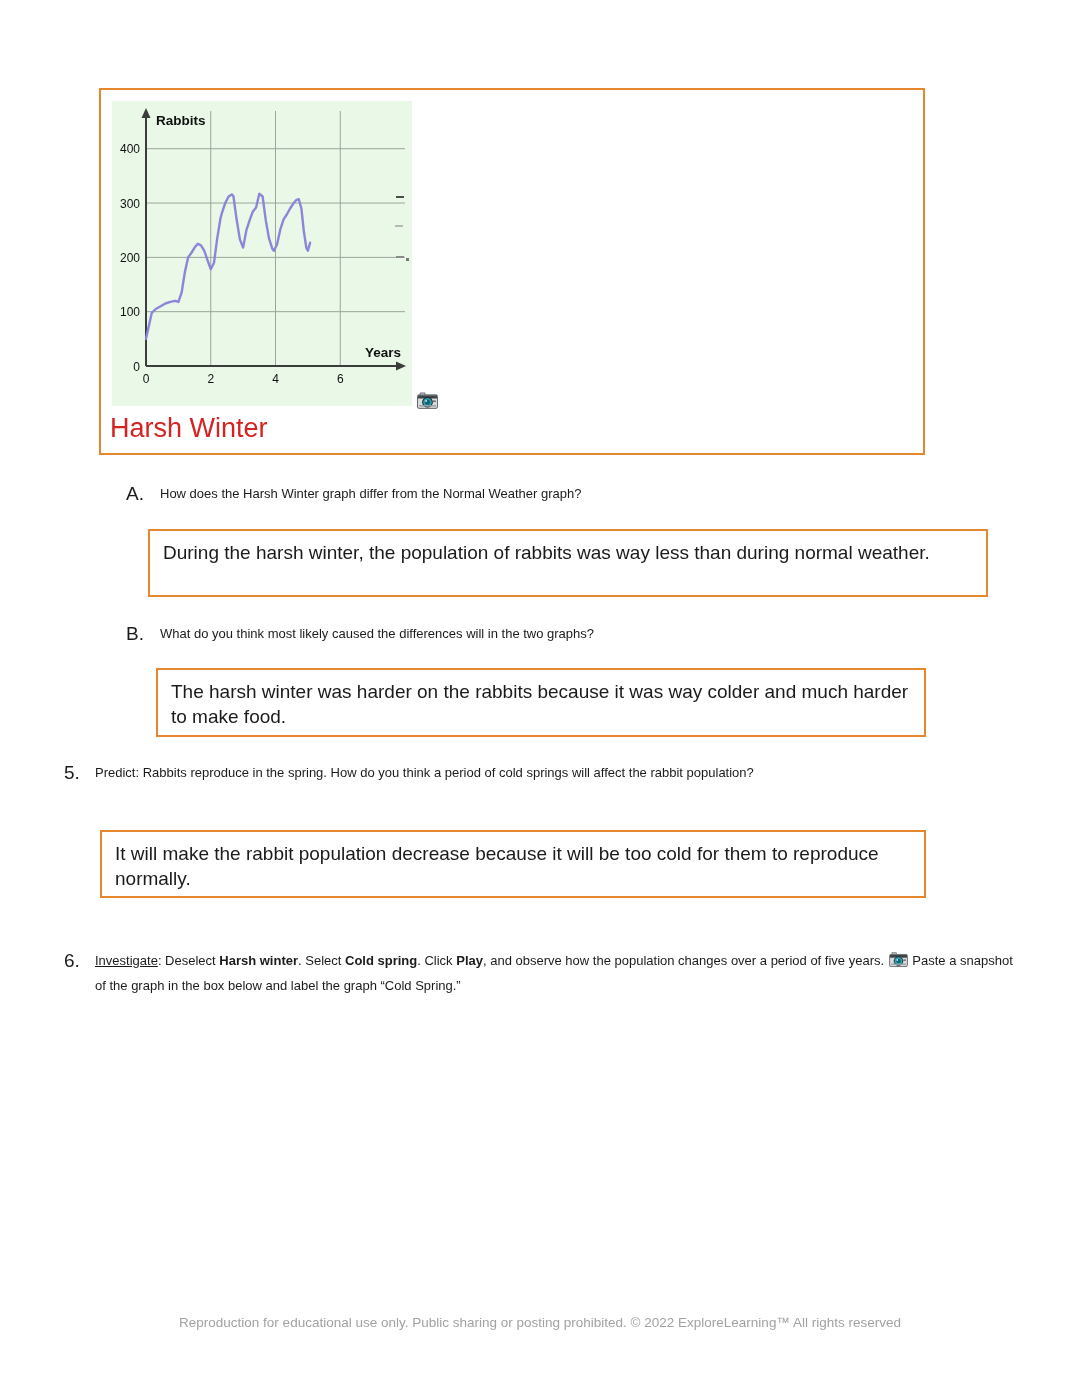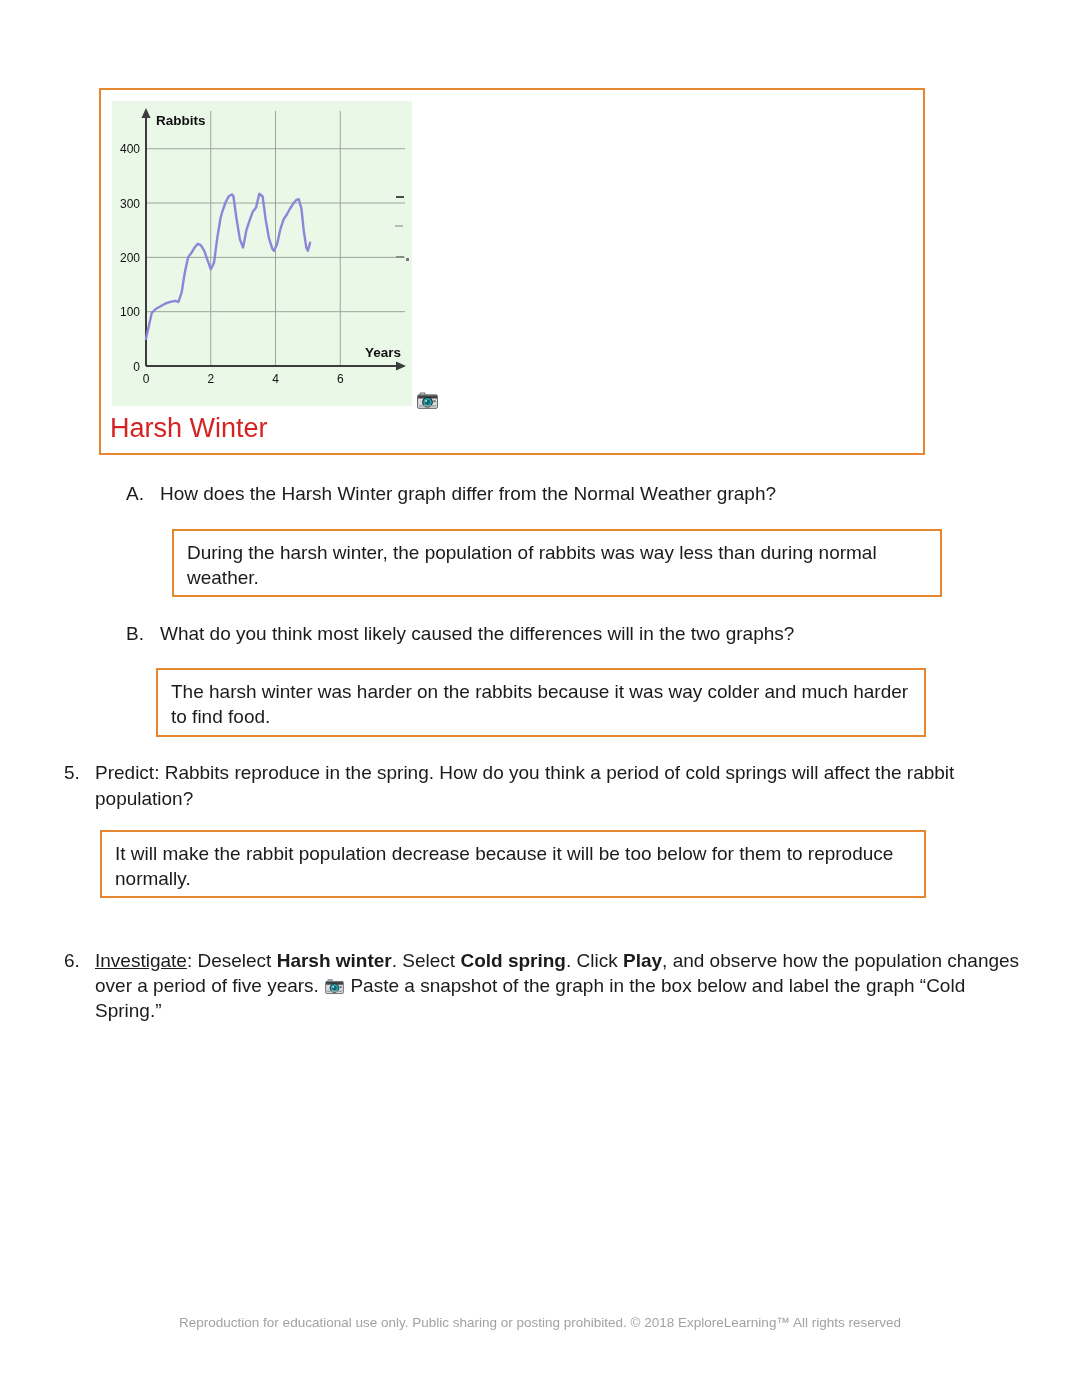--- a/index.html
+++ b/index.html
@@ -28,21 +28,21 @@
   .graph-title{
     position:absolute;left:9px;top:323px;
     font-size:27px;line-height:30px;color:#d42322;
   }
   .camera{display:inline-block;}
   .camera svg{display:block;width:100%;height:100%;}
   .camera-standalone{position:absolute;left:316px;top:302px;width:21px;height:17px;}
   .camera-inline{width:19px;height:15px;vertical-align:-2px;margin:0 1px;}
   
   .q-label{font-size:19px;line-height:25px;}
-  .q-text{font-size:19px;line-height:25px;}
+  .q-text{font-size:13px;line-height:25px;}
   .answer-box{
     border:2px solid #e6862e;
     background:#ffffff;
     box-sizing:border-box;
     padding:9px 14px 0 13px;
     font-size:19px;line-height:25px;
   }
   .footer{
     left:0;top:1315px;width:1080px;
     text-align:center;
@@ -97,43 +97,43 @@
           <circle cx="8.7" cy="8.4" r="0.9" fill="#d8f4f6"></circle>
           <rect x="15.3" y="7.9" width="2.6" height="1.6" fill="#6a7073"></rect>
           <rect x="1.9" y="12.4" width="16.2" height="1.4" fill="#9aa0a4"></rect>
         </svg>
       </span>
     <div class="graph-title">Harsh Winter</div>
   </div>
 
   <div class="abs q-label" style="left:126px;top:481px;">A.</div>
   <div class="abs q-text" style="left:160px;top:481px;width:800px;">How does the Harsh Winter graph differ from the Normal Weather graph?</div>
-  <div class="abs answer-box" style="left:172px;top:529px;width:770px;height:68px;">
+  <div class="abs answer-box" style="left:148px;top:529px;width:840px;height:68px;">
     <div>During the harsh winter, the population of rabbits was way less than during normal weather.</div>
   </div>
 
   <div class="abs q-label" style="left:126px;top:621px;">B.</div>
   <div class="abs q-text" style="left:160px;top:621px;width:800px;">What do you think most likely caused the differences will in the two graphs?</div>
   <div class="abs answer-box" style="left:156px;top:668px;width:770px;height:69px;">
-    <div>The harsh winter was harder on the rabbits because it was way colder and much harder to find food.</div>
+    <div>The harsh winter was harder on the rabbits because it was way colder and much harder to make food.</div>
   </div>
 
   <div class="abs q-label" style="left:64px;top:760px;">5.</div>
   <div class="abs q-text" style="left:95px;top:760px;width:885px;line-height:26px;"><span style="">Predict</span><span>: Rabbits reproduce in the spring. How do you think a period of cold springs will affect the rabbit population?</span></div>
   <div class="abs answer-box" style="left:100px;top:830px;width:826px;height:68px;">
-    <div>It will make the rabbit population decrease because it will be too below for them to reproduce normally.</div>
+    <div>It will make the rabbit population decrease because it will be too cold for them to reproduce normally.</div>
   </div>
 
   <div class="abs q-label" style="left:64px;top:948px;">6.</div>
   <div class="abs q-text" style="left:95px;top:948px;width:925px;"><span style="text-decoration: underline;">Investigate</span><span>: Deselect </span><span style="font-weight: 700;">Harsh winter</span><span>. Select </span><span style="font-weight: 700;">Cold spring</span><span>. Click </span><span style="font-weight: 700;">Play</span><span>, and observe how the population changes over a period of five years. </span><span class="camera camera-inline"><svg viewBox="0 0 20 16">
           <rect x="0.5" y="2.6" width="19" height="12.9" rx="1.4" fill="#d7dbdc" stroke="#4a4f52" stroke-width="0.8"></rect>
           <rect x="1" y="3.1" width="18" height="3" fill="#3f4448"></rect>
           <rect x="3" y="0.8" width="4.6" height="2" fill="#b9bec0" stroke="#4a4f52" stroke-width="0.6"></rect>
           <circle cx="10" cy="9.6" r="4.6" fill="#27a6b6" stroke="#20262a" stroke-width="1"></circle>
           <circle cx="10" cy="9.6" r="2.5" fill="#0d6672"></circle>
           <circle cx="8.7" cy="8.4" r="0.9" fill="#d8f4f6"></circle>
           <rect x="15.3" y="7.9" width="2.6" height="1.6" fill="#6a7073"></rect>
           <rect x="1.9" y="12.4" width="16.2" height="1.4" fill="#9aa0a4"></rect>
         </svg></span><span> Paste a snapshot of the graph in the box below and label the graph “Cold Spring.”</span></div>
 
-  <div class="abs footer">Reproduction for educational use only. Public sharing or posting prohibited. © 2018 ExploreLearning™ All rights reserved</div>
+  <div class="abs footer">Reproduction for educational use only. Public sharing or posting prohibited. © 2022 ExploreLearning™ All rights reserved</div>
 
 </div>
 
 </body></html>

